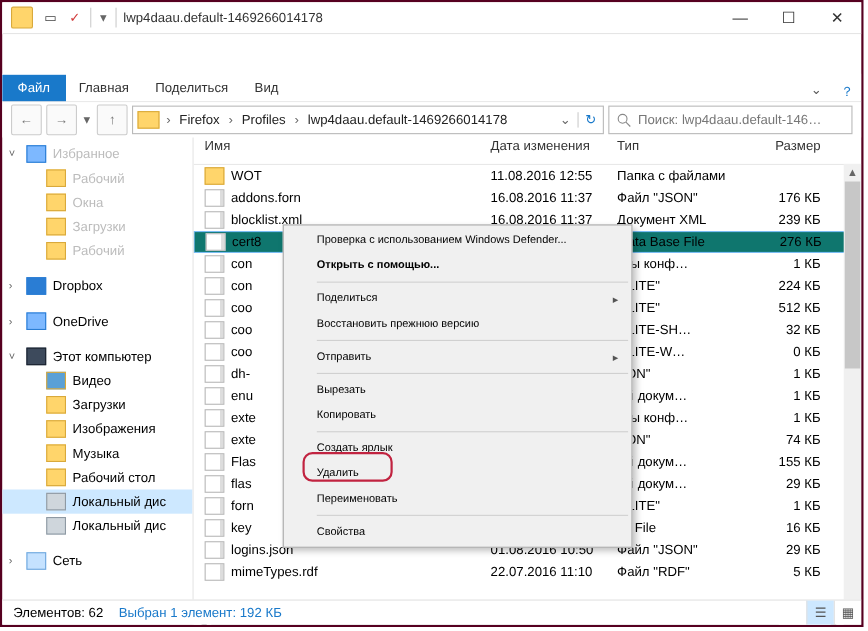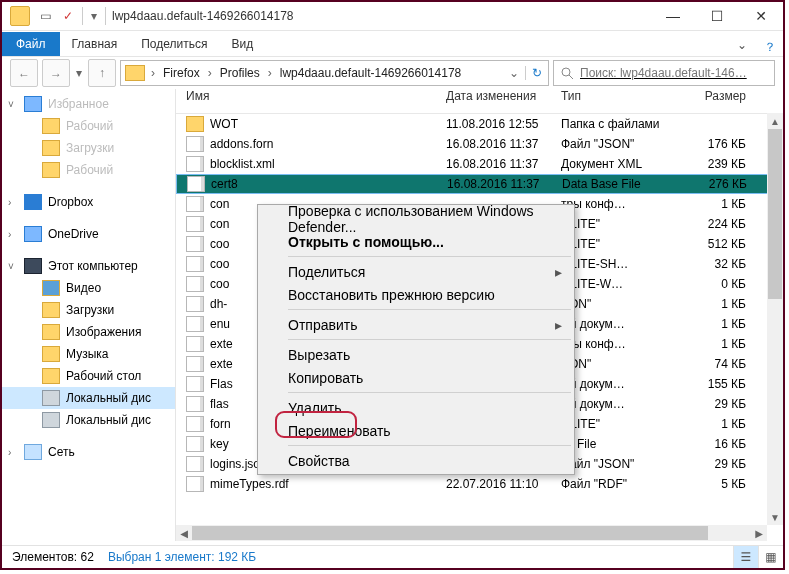--- a/index.html
+++ b/index.html
@@ -5,31 +5,31 @@
   html,body{margin:0;padding:0;font-family:"Segoe UI",Tahoma,sans-serif;font-size:12px;color:#000;background:#fff;}
   body{border:2px solid #560020;width:785px;height:570px;box-sizing:border-box;overflow:hidden;position:relative;}
   .titlebar{height:28px;display:flex;align-items:center;background:#fff;border-bottom:1px solid #e5e5e5;}
   .titlebar .ico{width:18px;height:18px;margin:0 4px 0 8px;background:#ffd56b;border:1px solid #d9a93b;border-radius:2px;}
   .titlebar .qat{display:flex;gap:2px;margin-left:2px;align-items:center;}
   .titlebar .qat span{width:20px;height:20px;display:flex;align-items:center;justify-content:center;color:#444;}
   .titlebar .sep{width:1px;height:18px;background:#ccc;margin:0 4px;}
   .titlebar .title{margin-left:2px;color:#333;font-size:12px;}
   .winbtns{margin-left:auto;display:flex;}
   .winbtns div{width:44px;height:28px;display:flex;align-items:center;justify-content:center;font-size:14px;font-weight:300;color:#333;}
-  .ribbon{height:25px;display:flex;align-items:flex-end;background:#fff;border-bottom:1px solid #e5e5e5;}
+  .ribbon{height:25px;display:flex;align-items:flex-end;background:#fff;border-bottom:1px solid #e5e5e5;margin-top:36px;}
   .ribbon .file{background:#1979ca;color:#fff;padding:5px 14px;font-size:12px;}
   .ribbon .tab{padding:5px 12px;color:#333;font-size:12px;}
   .ribbon .rtoggle{margin-left:auto;padding:4px 10px;color:#555;}
   .addr{height:32px;display:flex;align-items:center;padding:0 8px;gap:4px;background:#fff;}
   .navbtn{width:26px;height:26px;border:1px solid #ccc;border-radius:2px;display:flex;align-items:center;justify-content:center;color:#777;background:#fafafa;}
   .crumbbox{flex:1;height:24px;border:1px solid #b9b9b9;display:flex;align-items:center;overflow:hidden;background:#fff;}
   .crumbbox .folder-ico{width:18px;height:14px;margin:0 4px;background:#ffd56b;border:1px solid #d9a93b;}
   .crumbbox .crumb{padding:0 6px;color:#222;white-space:nowrap;}
   .crumbbox .ar{color:#666;padding:0 2px;}
-  .searchbox{width:220px;height:24px;border:1px solid #b9b9b9;display:flex;align-items:center;background:#fff;text-decoration:underline;}
+  .searchbox{width:220px;height:24px;border:1px solid #b9b9b9;display:flex;align-items:center;background:#fff;}
   .searchbox svg{margin:0 6px;}
   .searchbox span{color:#777;white-space:nowrap;overflow:hidden;text-overflow:ellipsis;}
   .body{display:flex;height:452px;}
   .side{width:173px;border-right:1px solid #e5e5e5;padding-top:4px;overflow:hidden;}
   .side .item{display:flex;align-items:center;height:22px;padding-left:22px;gap:6px;white-space:nowrap;}
   .side .item.sub{padding-left:40px;}
   .side .item.sel{background:#cde8ff;}
   .side .item .exp{position:absolute;margin-left:-16px;color:#666;font-size:10px;}
   .side .s-ico{width:16px;height:14px;background:#ffd56b;border:1px solid #d9a93b;}
   .side .s-ico.star{background:#7db8ff;border-color:#2a7dd4;}
@@ -44,21 +44,21 @@
   .c-type{width:115px;}
   .c-size{width:70px;text-align:right;padding-right:12px;}
   .rows{flex:1;overflow:hidden;}
   .row{display:flex;height:20px;align-items:center;font-size:12px;}
   .row.sel{background:#0f766e;border:1px solid #7abdf3;box-sizing:border-box;height:20px;}
   .row .c-name{display:flex;align-items:center;gap:6px;}
   .f-ico{width:16px;height:14px;}
   .f-ico.folder{background:#ffd56b;border:1px solid #d9a93b;}
   .f-ico.file{background:#fff;border:1px solid #b7b7b7;box-shadow:inset -3px 0 0 #ddd;}
   .ctx{position:absolute;left:255px;top:202px;width:312px;background:#f0f0f0;border:1px solid #a9a9a9;box-shadow:3px 3px 6px rgba(0,0,0,.25);z-index:10;padding:2px;}
-  .ctx .mi{height:23px;display:flex;align-items:center;padding-left:28px;position:relative;font-size:14px;}
+  .ctx .mi{height:23px;display:flex;align-items:center;padding-left:28px;position:relative;font-size:10px;}
   .ctx .mi.bold{font-weight:600;}
   .ctx .mi .arr{position:absolute;right:10px;color:#555;}
   .ctx .msep{height:1px;background:#d0d0d0;margin:3px 1px 3px 28px;}
   .highlight{position:absolute;left:273px;top:409px;width:78px;height:23px;border:2px solid #c12340;border-radius:9px;z-index:20;pointer-events:none;}
   .status{position:absolute;left:0;right:0;bottom:0;height:22px;border-top:1px solid #e2e2e2;background:#fff;display:flex;align-items:center;font-size:12px;gap:14px;padding-left:10px;}
   .status .viewbtns{margin-left:auto;display:flex;}
   .status .viewbtns div{width:24px;height:22px;display:flex;align-items:center;justify-content:center;border-left:1px solid #e2e2e2;color:#555;}
   .status .viewbtns div.on{background:#cde8ff;}
   .vscroll{position:absolute;right:0;top:24px;bottom:16px;width:16px;background:#f0f0f0;}
   .vscroll .up,.vscroll .dn{height:16px;display:flex;align-items:center;justify-content:center;color:#666;font-size:10px;}
@@ -127,20 +127,24 @@
         <span class="exp">˅</span>
         <span class="s-ico star"></span>
         <span class="blur">Избранное</span>
       </div>
     <div class="item sub">
         <span class="s-ico"></span>
         <span class="blur">Рабочий</span>
       </div>
     <div class="item sub">
         <span class="s-ico"></span>
+        <span class="blur">Окна</span>
+      </div>
+    <div class="item sub">
+        <span class="s-ico"></span>
         <span class="blur">Загрузки</span>
       </div>
     <div class="item sub">
         <span class="s-ico"></span>
         <span class="blur">Рабочий</span>
       </div>
     <div style="height:10px"></div>
     <div class="item">
         <span class="exp">›</span>
         <span class="s-ico star" style="background:#2a7dd4"></span>
@@ -392,20 +396,21 @@
     <div class="mi bold">Открыть с помощью...</div>
     <div class="msep"></div>
     <div class="mi">Поделиться<span class="arr">▸</span></div>
     <div class="mi">Восстановить прежнюю версию</div>
     <div class="msep"></div>
     <div class="mi">Отправить<span class="arr">▸</span></div>
     <div class="msep"></div>
     <div class="mi">Вырезать</div>
     <div class="mi">Копировать</div>
     <div class="msep"></div>
+    <div class="mi">Создать ярлык</div>
     <div class="mi">Удалить</div>
     <div class="mi">Переименовать</div>
     <div class="msep"></div>
     <div class="mi">Свойства</div>
   </div>
 <div class="highlight"></div>
 
 <div class="status">
   <span>Элементов: 62</span>
   <span style="color:#1979ca">Выбран 1 элемент: 192 КБ</span>

